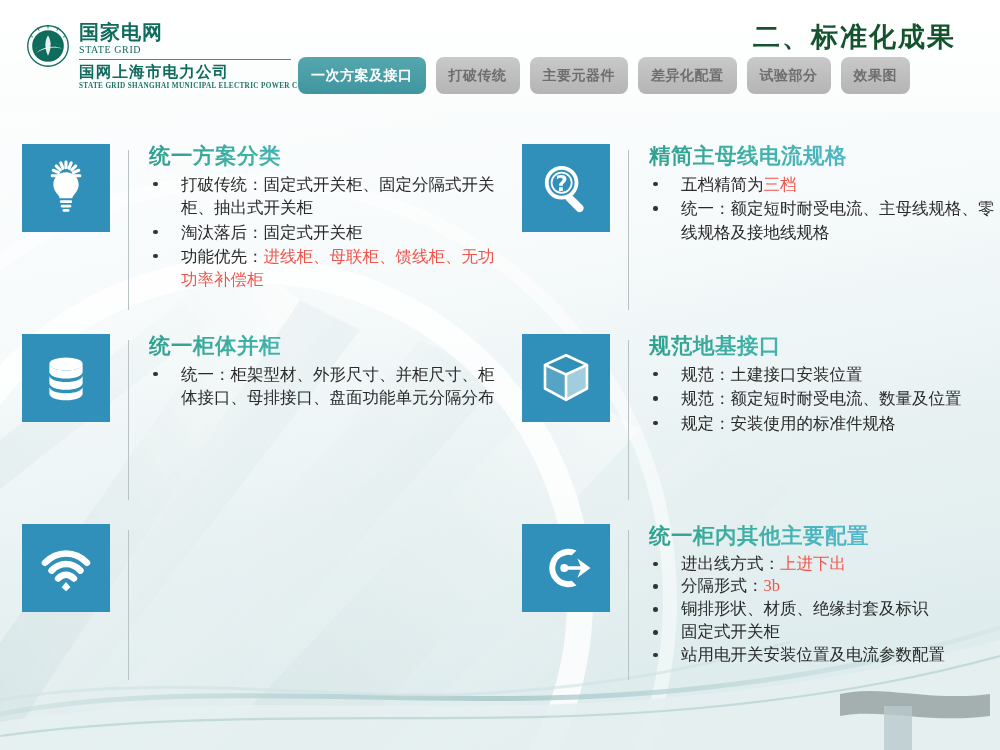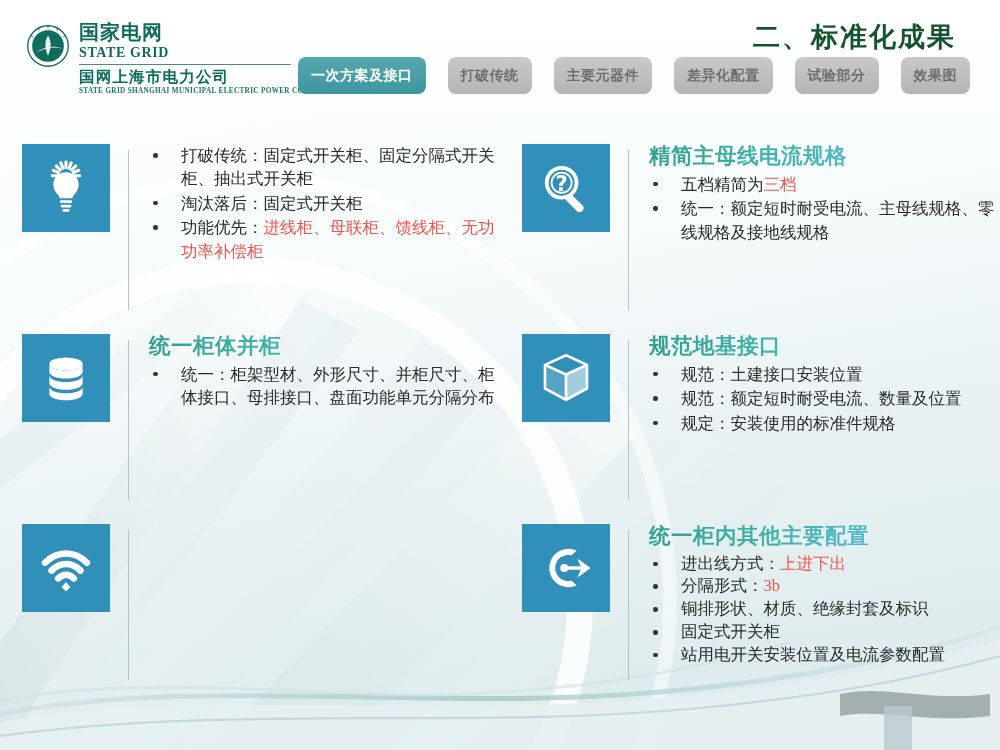--- a/index.html
+++ b/index.html
@@ -27,21 +27,21 @@
     display: flex; align-items: flex-start; gap: 9px;
   }
   #logo-emblem { width: 44px; height: 44px; margin-top: 2px; }
   #logo-text-col { display: flex; flex-direction: column; }
   .logo-cn {
     font-size: 20px; font-weight: bold; color: #0f6b5c;
     letter-spacing: 1px; line-height: 1.08;
     font-family: "DejaVu Sans", sans-serif;
   }
   .logo-en {
-    font-size: 14px; font-weight: bold; color: #0f6b5c;
+    font-size: 10px; font-weight: normal; color: #0f6b5c;
     letter-spacing: 0.6px; line-height: 1.25;
     font-family: "Liberation Serif", serif;
     font-variant: small-caps;
   }
   #logo-rule {
     width: 212px; height: 1px; background: #4a8d80;
     margin: 3px 0 4px 0;
   }
   .logo-cn2 {
     font-size: 15.5px; font-weight: bold; color: #0f6b5c;
@@ -59,21 +59,21 @@
   #section-title {
     position: absolute; right: 28px; top: 19px;
     font-size: 27px; font-weight: bold;
     color: #14532d;
     letter-spacing: 2px;
     font-family: "DejaVu Sans", sans-serif;
   }
 
   #tabbar {
     position: absolute; left: 298px; top: 57px;
-    display: flex; gap: 22px; 
+    display: flex; gap: 10px; 
   }
   .tab {
     height: 37px; border-radius: 8px;
     display: flex; align-items: center; justify-content: center;
     font-size: 14px; font-weight: bold;
     color: #ffffff;
     background: linear-gradient(180deg, #55a7ae 0%, #3f969e 100%);
     padding: 0 13px;
     letter-spacing: 0.5px;
     font-family: "DejaVu Sans", sans-serif;
@@ -266,20 +266,21 @@
         <rect x="30.2" y="0.5" width="3.6" height="10" rx="1.6" transform="rotate(22 32 18)"></rect>
         <rect x="30.2" y="0.5" width="3.6" height="10" rx="1.6" transform="rotate(-22 32 18)"></rect>
         <rect x="30.2" y="0.5" width="3.6" height="10" rx="1.6" transform="rotate(67 32 18)"></rect>
         <rect x="30.2" y="0.5" width="3.6" height="10" rx="1.6" transform="rotate(-67 32 18)"></rect>
       </g>
     </svg>
         </div>
       </div>
       <div class="divider"></div>
       <div class="text-col">
+        <div class="block-title">统一方案分类</div>
         <ul class="bullets">
           <li><span>打破传统：固定式开关柜、固定分隔式开关柜、抽出式开关柜</span></li>
           <li><span>淘汰落后：固定式开关柜</span></li>
           <li><span>功能优先：</span><span class="hl">进线柜、母联柜、馈线柜、无功功率补偿柜</span></li>
         </ul>
       </div>
     </div>
     <div class="cell">
       <div class="icon-col">
         <div class="icon-tile">

